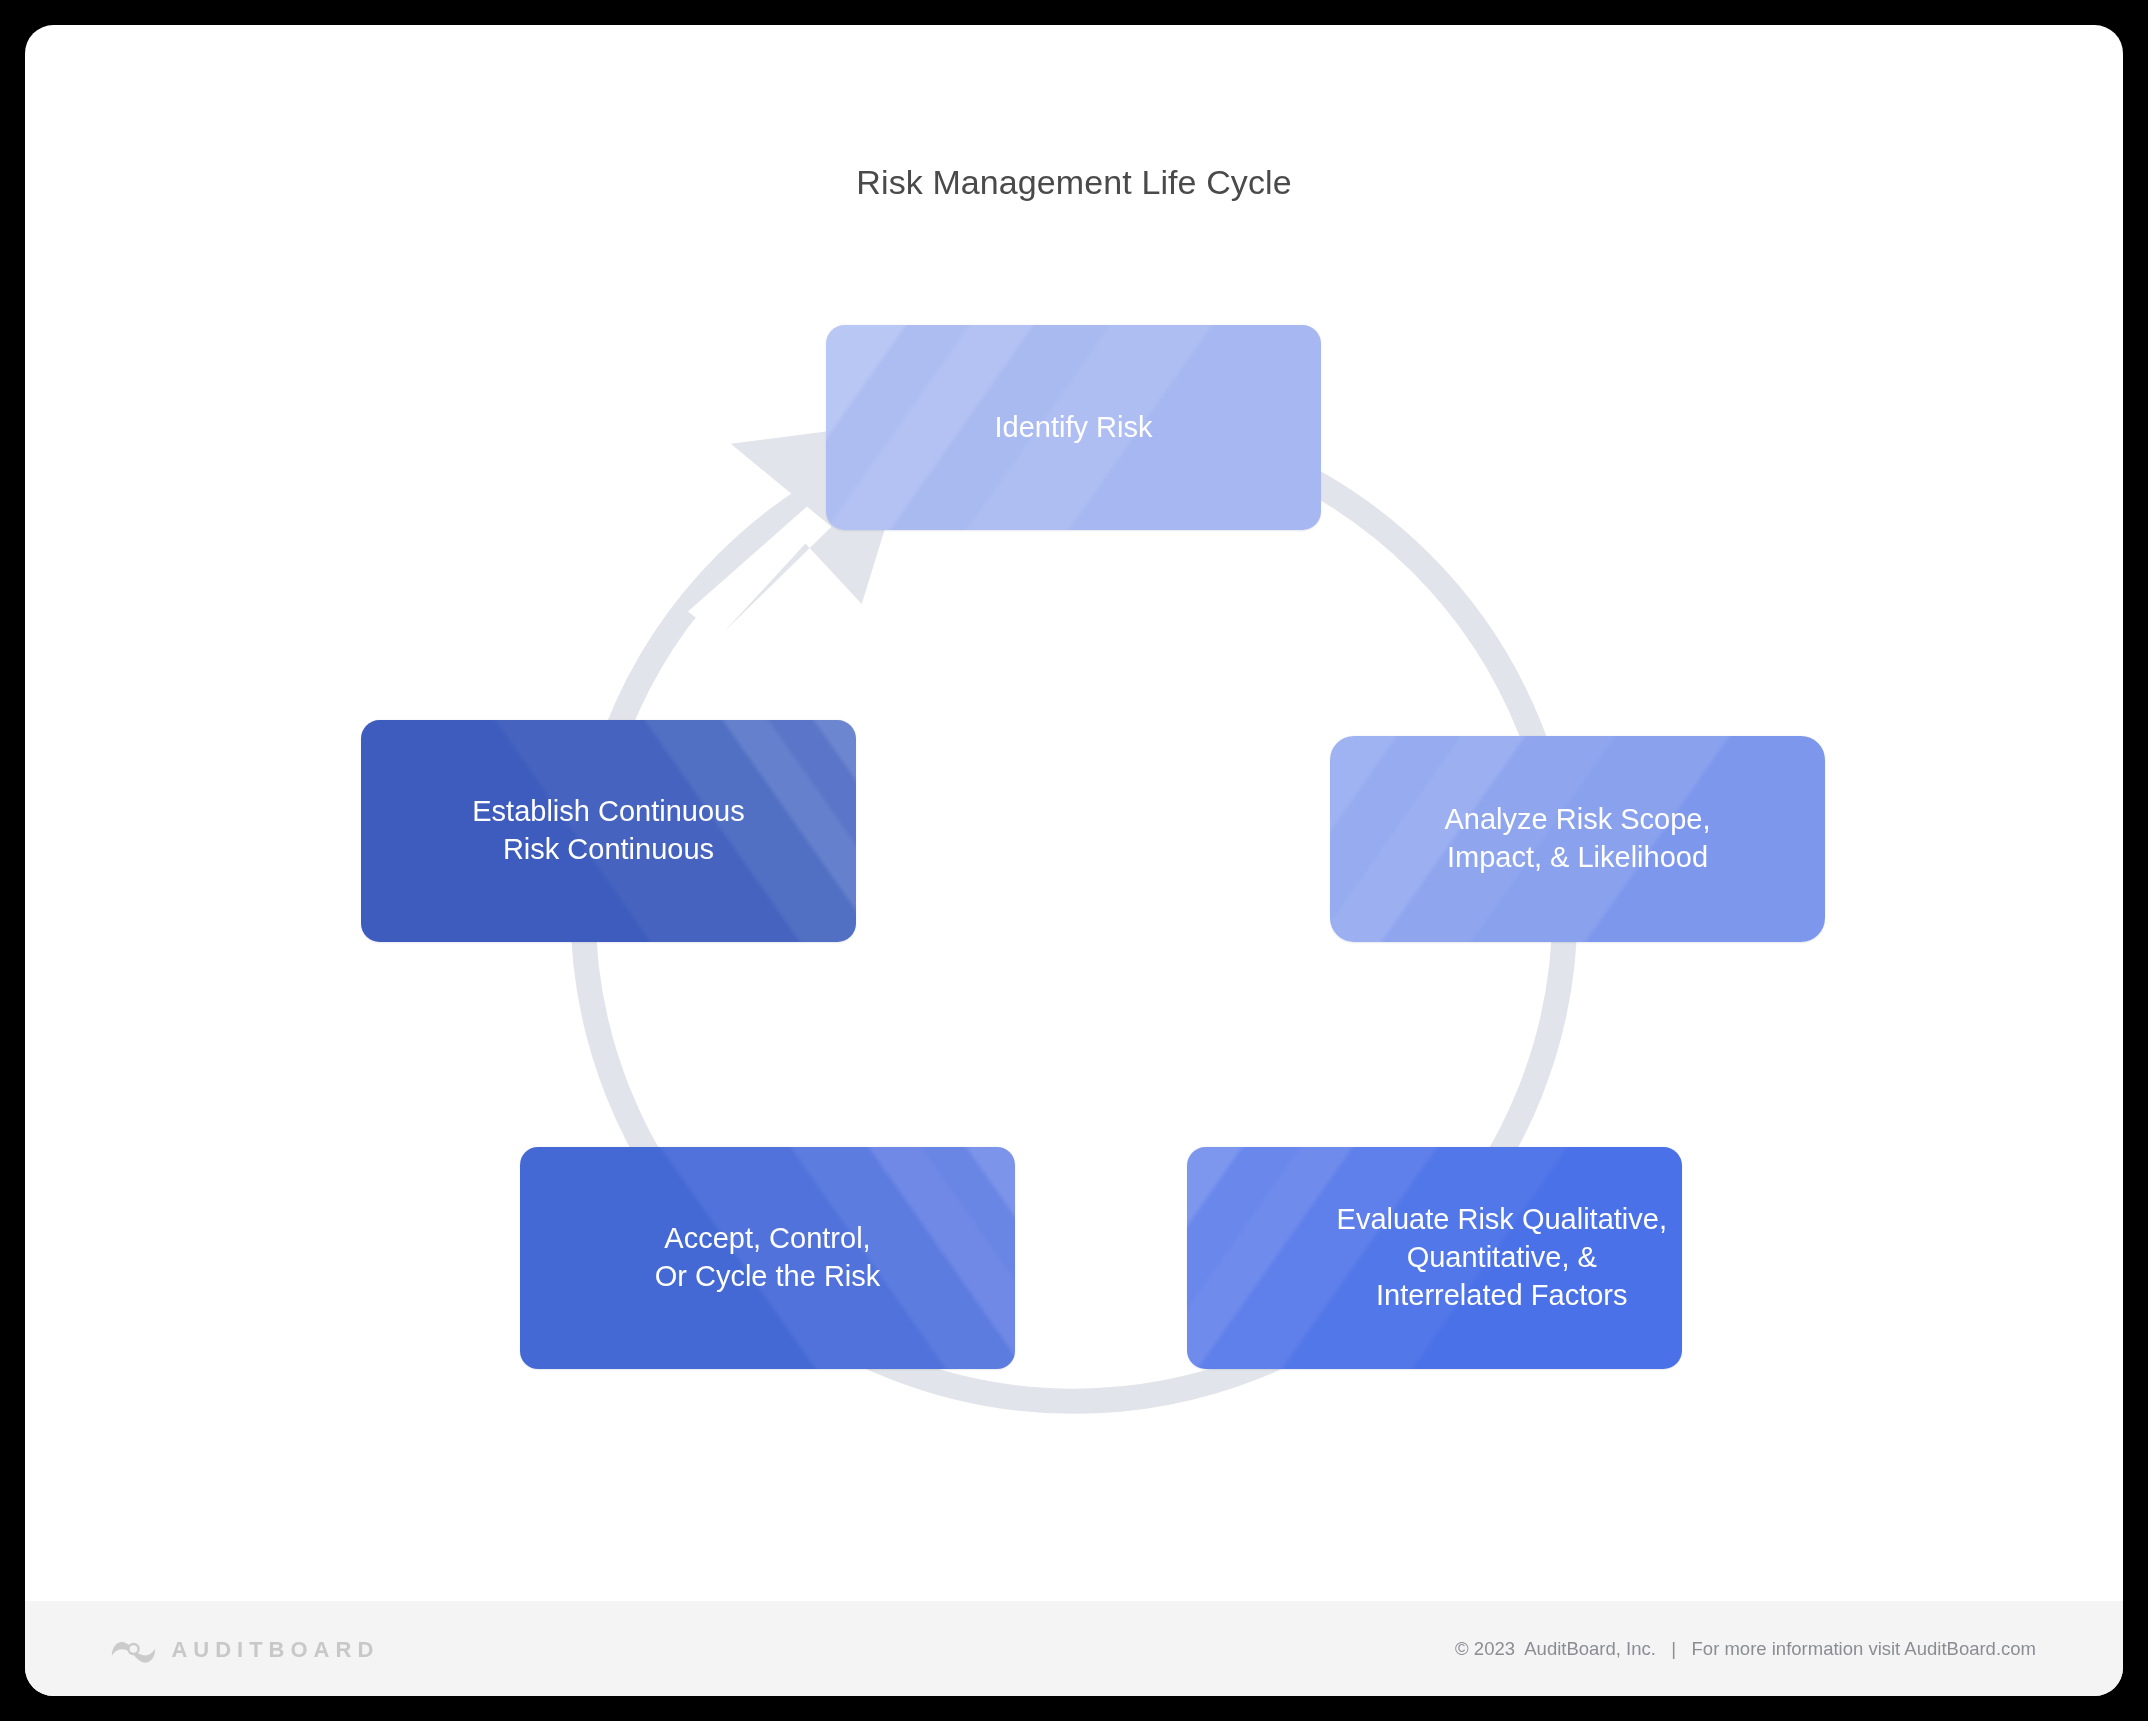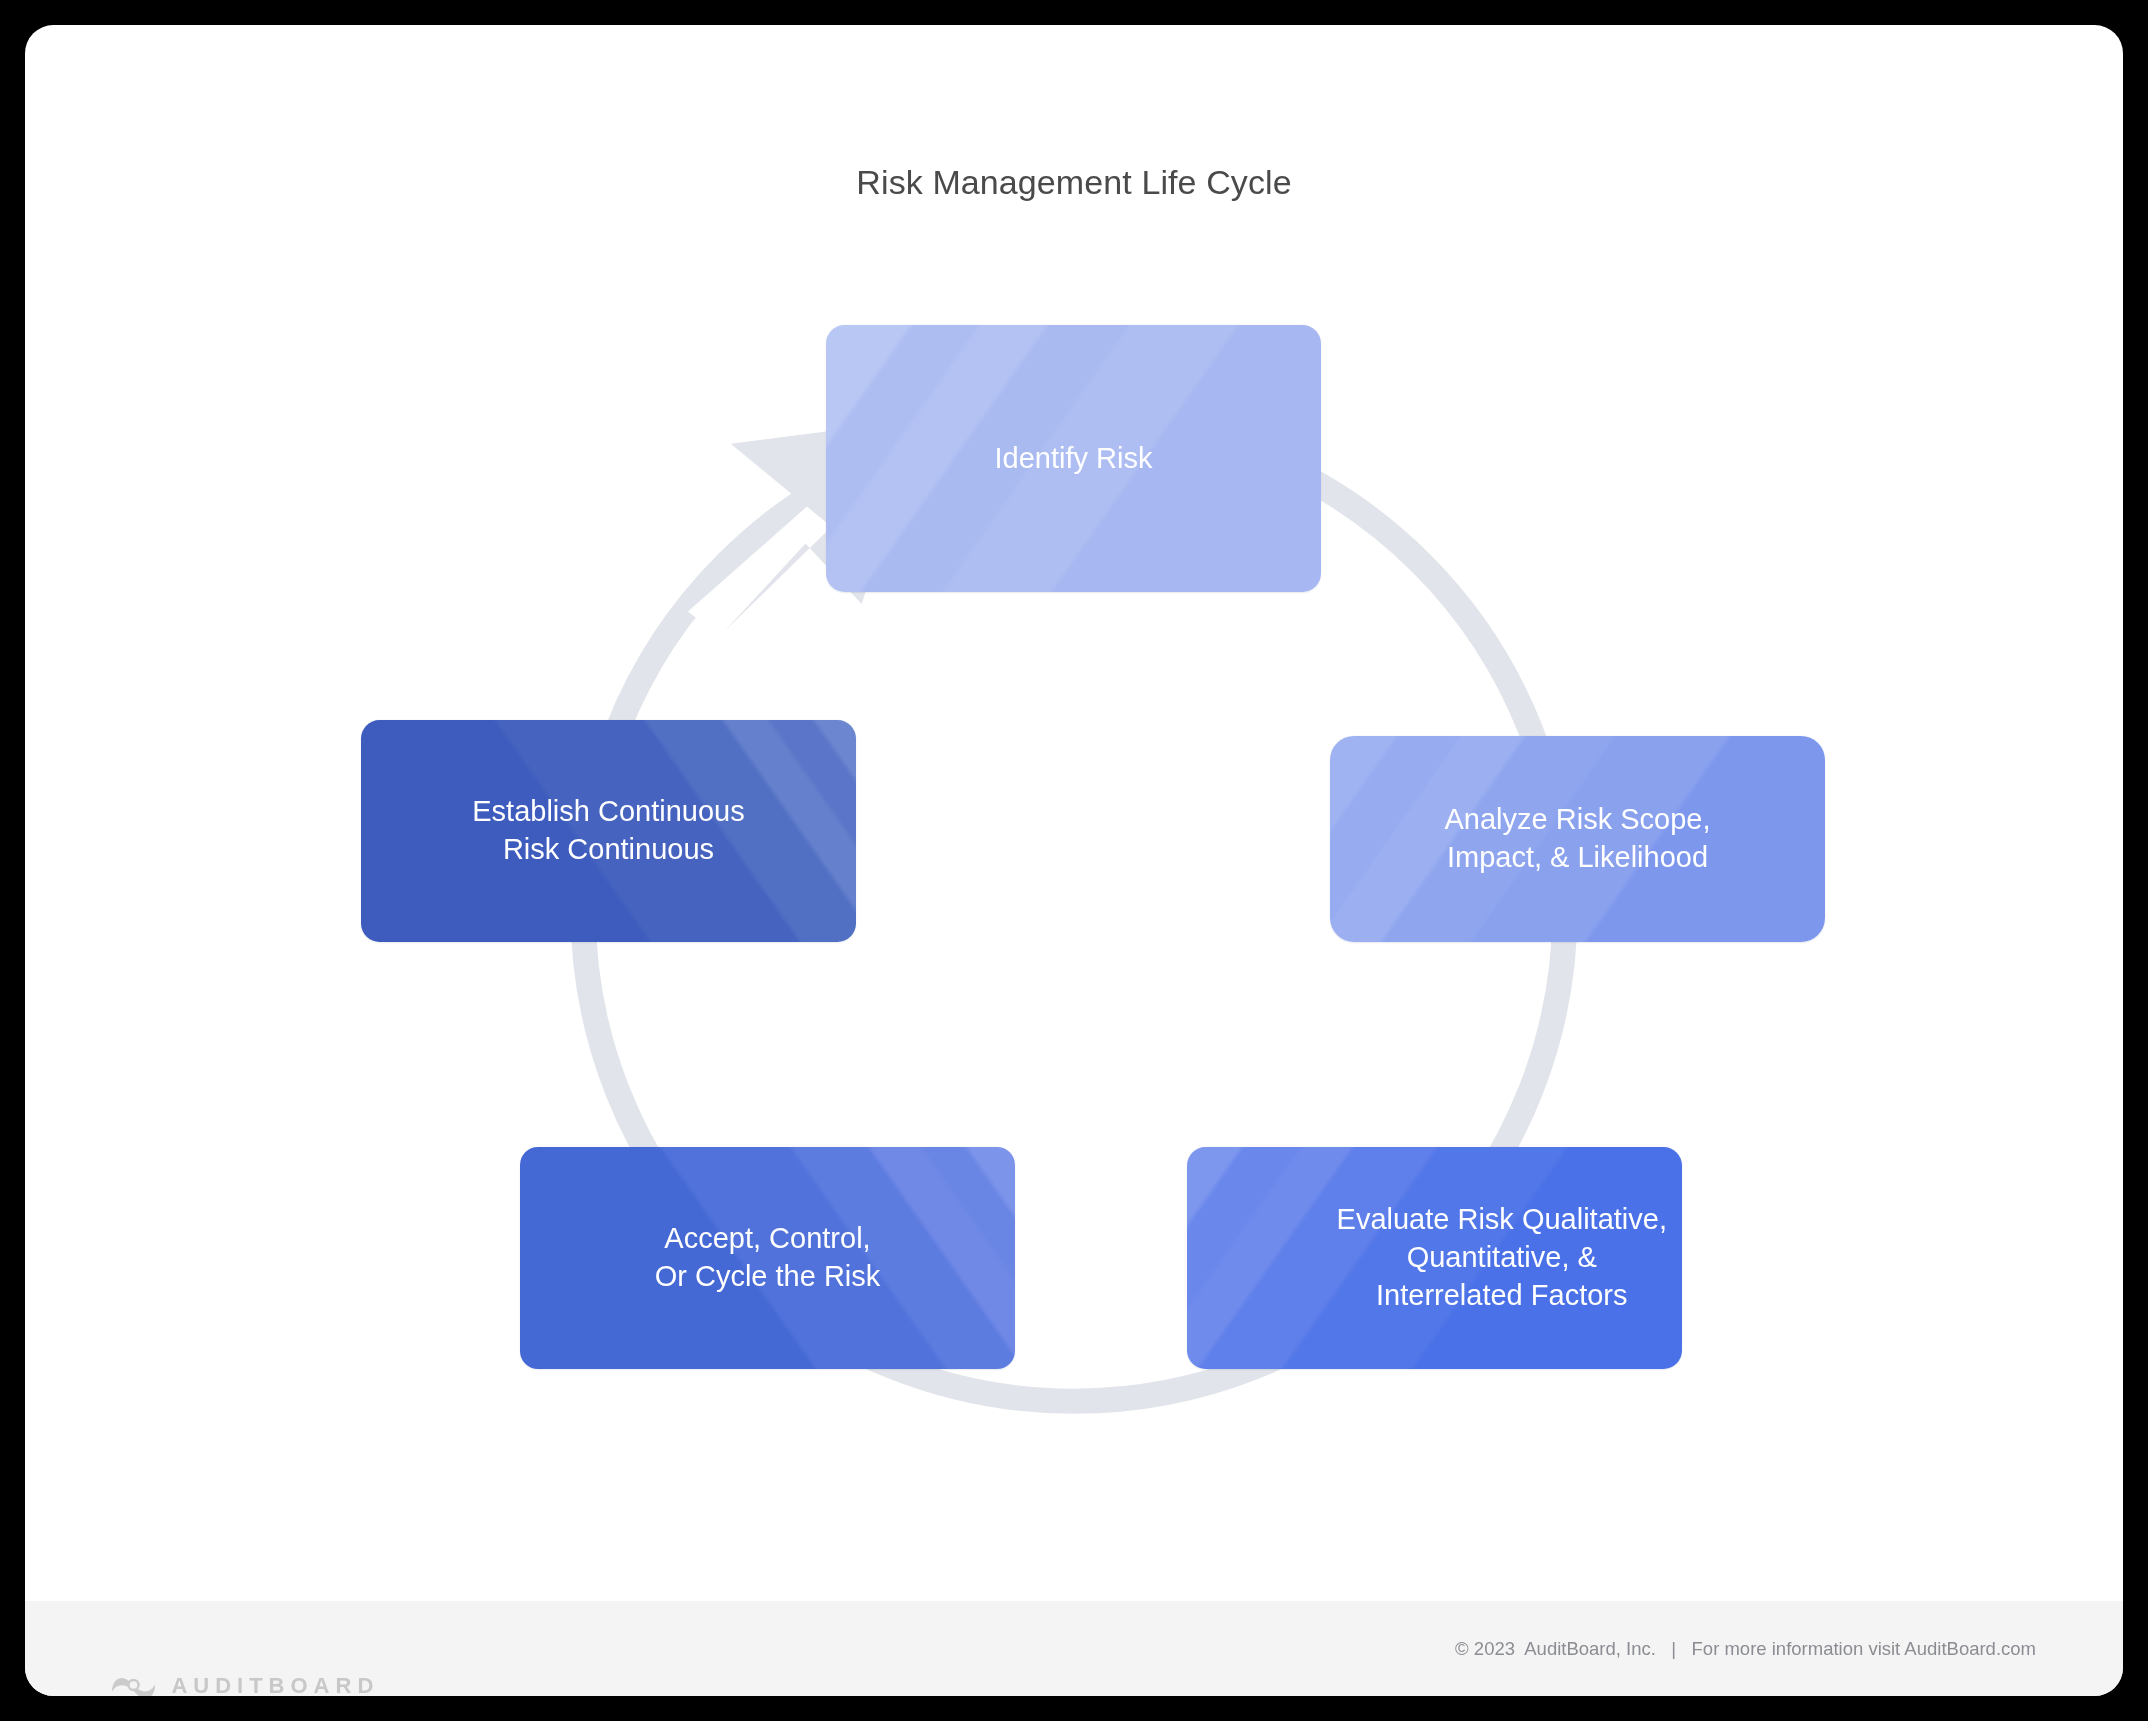--- a/index.html
+++ b/index.html
@@ -74,21 +74,21 @@
     color: #ffffff;
     font-size: 29px;
     font-weight: 400;
     line-height: 1.30;
     box-sizing: border-box;
     padding: 8.4px 15px;
     box-shadow: 0 0.8px 1.7px rgba(30,40,80,0.10);
   }
 
   .node-identify {
-    left: 801px;  top: 300px;  width: 495px;  height: 267px;
+    left: 801px;  top: 300px;  width: 495px;  height: 205px;
     background:
       linear-gradient(125deg,
         #b9c7f4 0%, #b9c7f4 12%,
         #adbdf2 13%, #adbdf2 22%,
         #b3c2f3 23%, #b3c2f3 32%,
         #a9baf1 33%, #a9baf1 44%,
         #aebef2 45%, #aebef2 60%,
         #a6b7f1 61%, #a6b7f1 100%);
     font-size: 29px;
   }
@@ -158,21 +158,20 @@
     align-items: center;
   }
   .logo-wrap {
     position: absolute;
     left: 84px;
     top: 50%;
     transform: translateY(-50%);
     display: flex;
     align-items: center;
     gap: 13.4px;
-    margin-top: 36px;
   }
   .logo-mark { display: block; }
   .logo-word {
     font-size: 22px;
     font-weight: 700;
     letter-spacing: 6px;
     color: #c8c8c8;
   }
   .footer-right {
     position: absolute;

